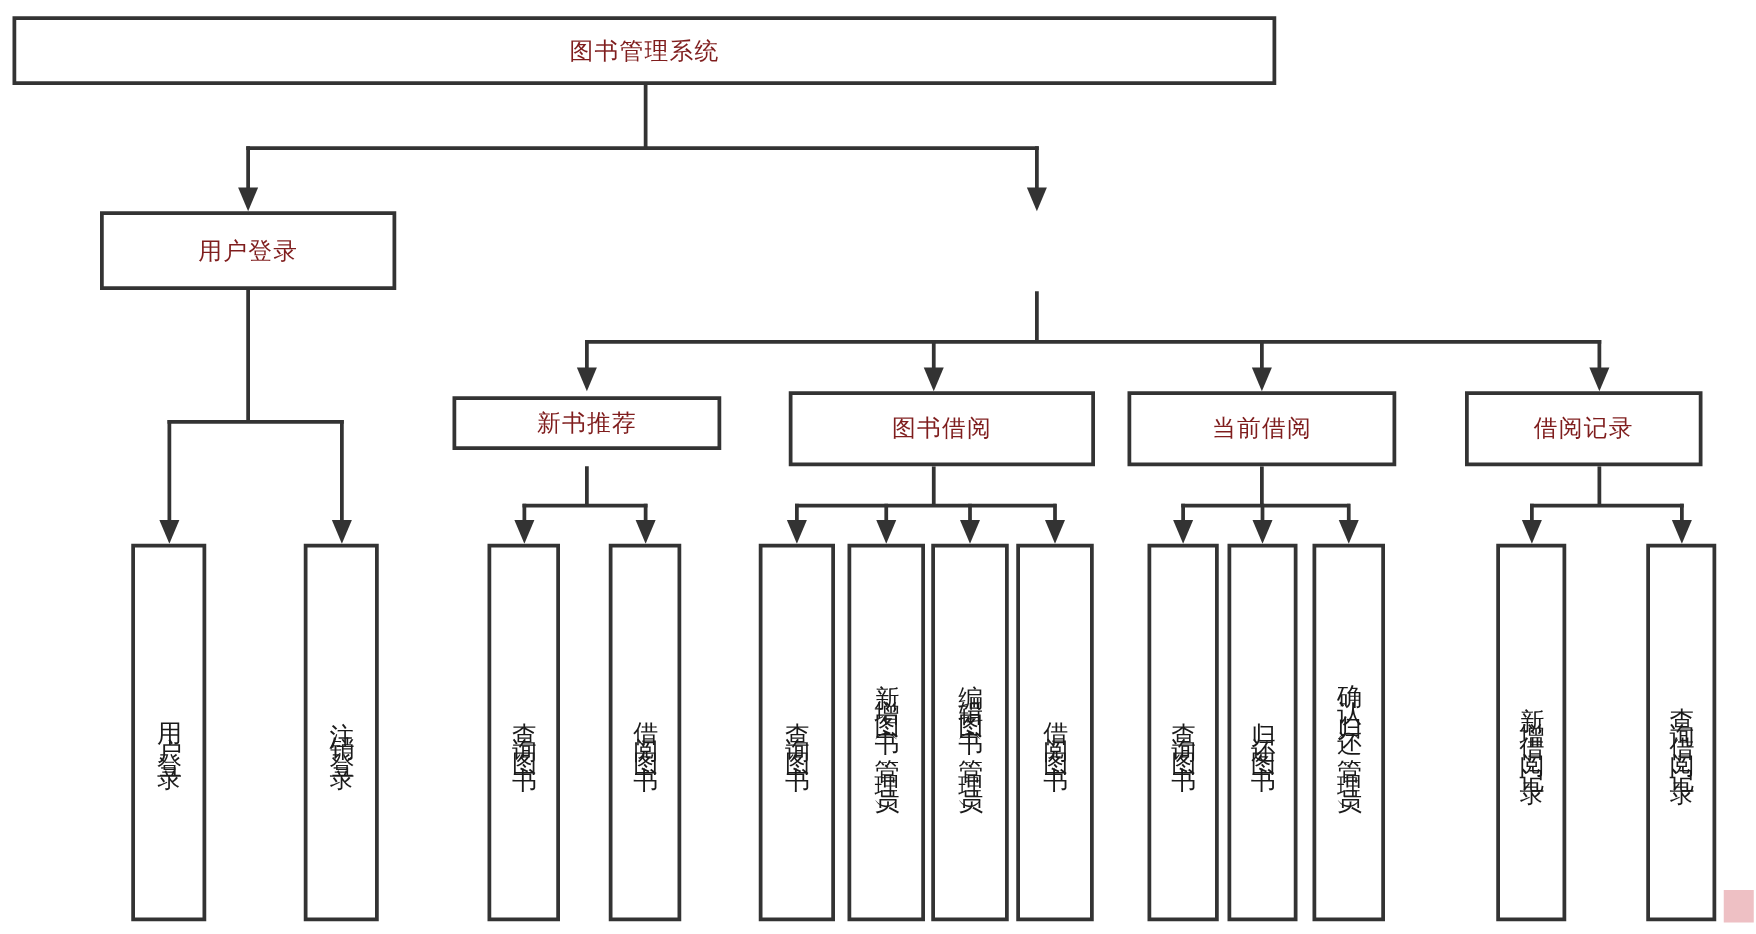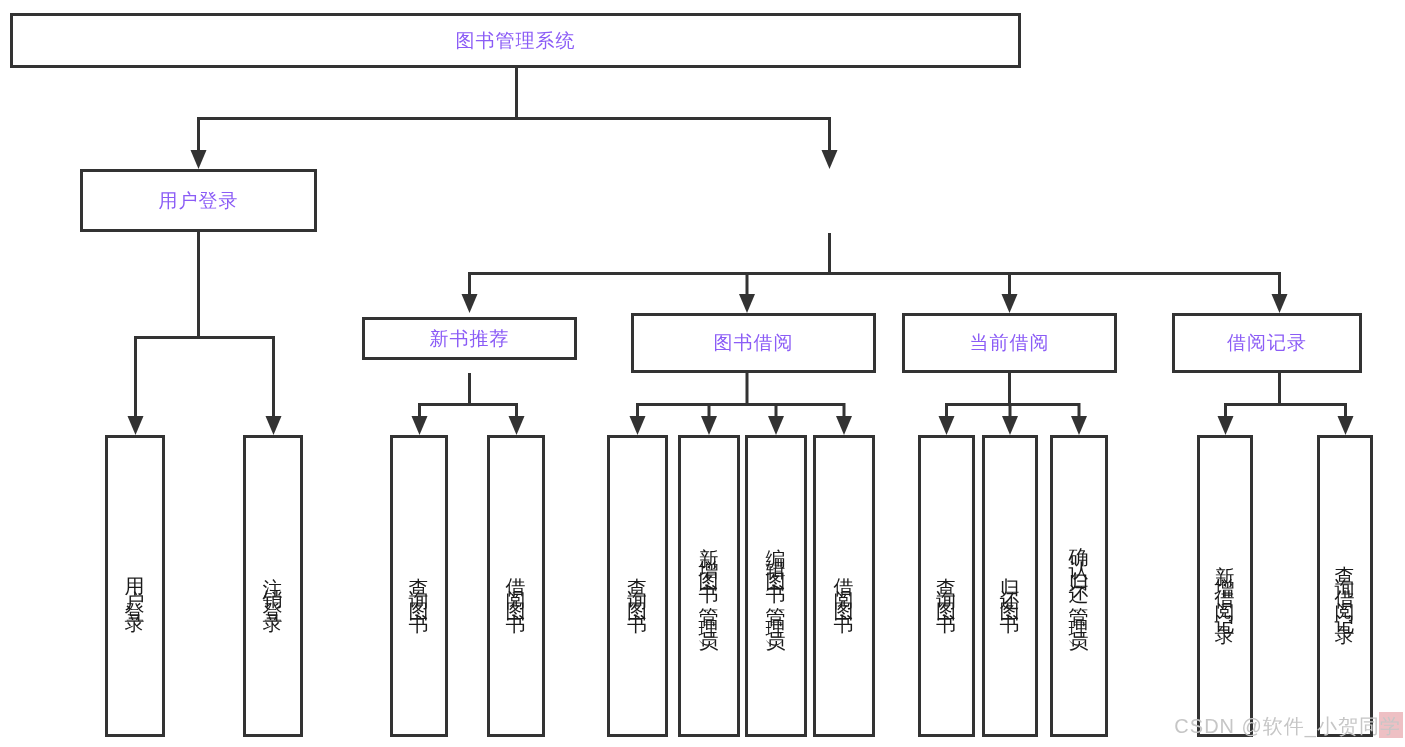--- a/index.html
+++ b/index.html
@@ -10,21 +10,21 @@
     width:1405px; height:747px;
     background:#ffffff;
     overflow:hidden;
   }
   .connectors { position:absolute; inset:0; width:1405px; height:747px; }
   .node {
     position:absolute;
     background:#ffffff;
     border:3px solid #333333;
     display:flex; align-items:center; justify-content:center;
-    font-size:19px; color:#8b5cf6;
+    font-size:19px; color:#7f1d1d;
     letter-spacing:1px;
     z-index:2;
   }
   .leaf {
     position:absolute;
     background:#ffffff;
     border:3px solid #333333;
     display:flex; align-items:center; justify-content:center;
     z-index:2;
   }
@@ -178,15 +178,14 @@
   </div>
 
   <div class="leaf" style="left:1197px;top:435px;width:56px;height:302px">
     <span class="vtext">新增借阅记录</span>
   </div>
   <div class="leaf" style="left:1317px;top:435px;width:56px;height:302px">
     <span class="vtext">查询借阅记录</span>
   </div>
 
   <div class="watermark-accent"></div>
-  <div class="watermark">CSDN @软件_小贺同学</div>
 
 </div>
 
 </body></html>

